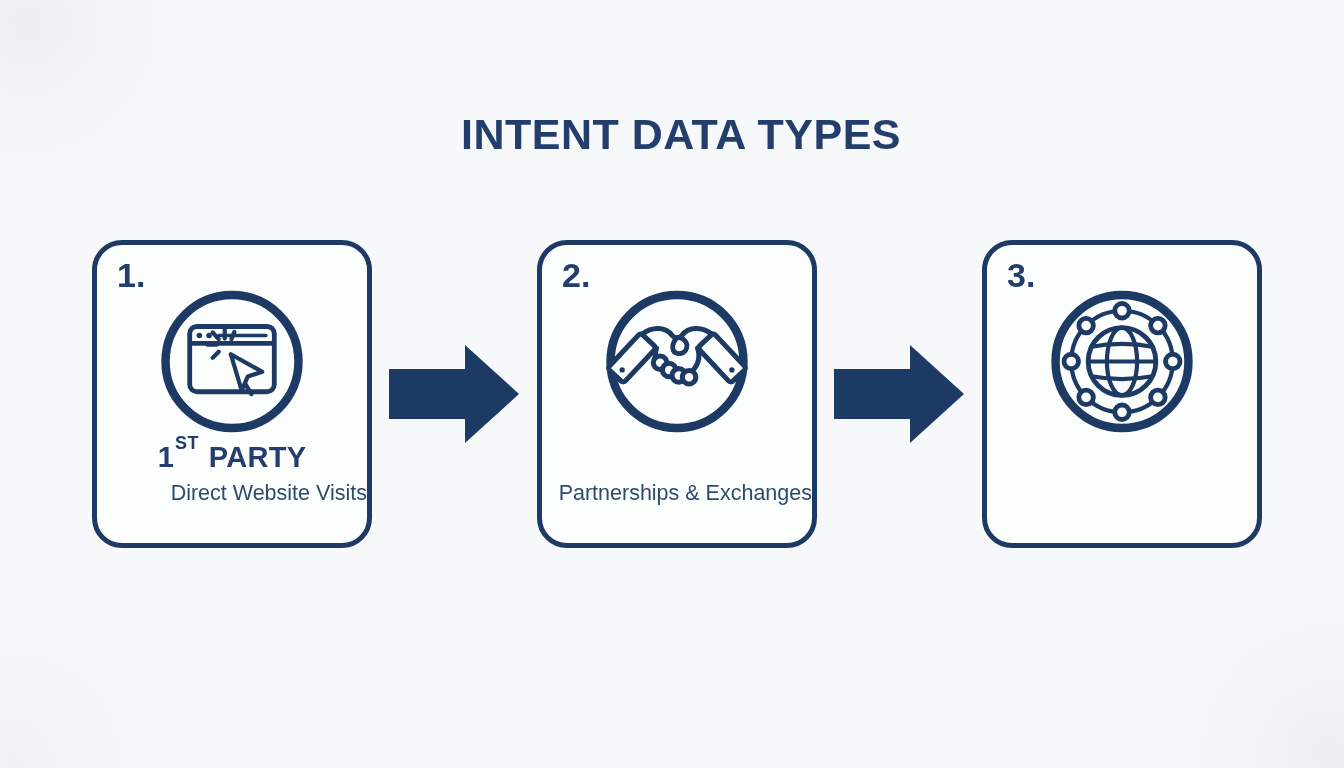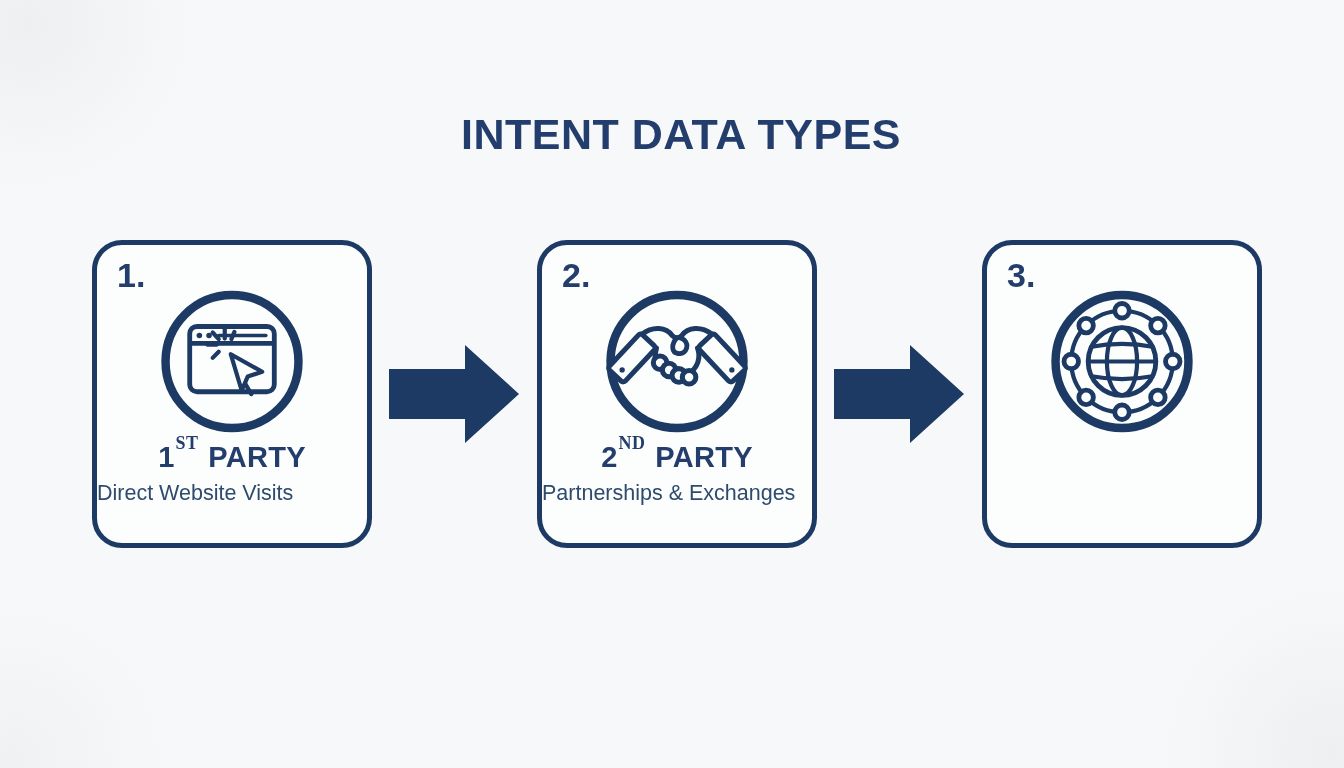--- a/index.html
+++ b/index.html
@@ -50,26 +50,26 @@
   .icon .stroke{fill:none;stroke:currentColor;}
   .icon .fill{fill:currentColor;stroke:none;}
   .icon .occ{fill:var(--card-bg);stroke:currentColor;}
   .card-heading{
     position:absolute;top:196px;left:0;width:100%;
     text-align:center;
     font-size:29px;font-weight:700;letter-spacing:.3px;
     color:var(--heading);
   }
   .card-heading sup{
-    font-size:0.62em;line-height:0;position:relative;top:-0.42em;left:1px;font-family:Liberation Serif, serif;
+    font-size:0.62em;line-height:0;position:relative;top:-0.42em;left:1px;
   }
   .card-heading .party{margin-left:11px;}
   .card-sub{
     position:absolute;top:236px;left:0;width:100%;
-    text-align:left;
+    text-align:right;
     font-size:21.5px;font-weight:400;
     color:var(--subtitle);
   }
   .arrow{position:absolute;top:345px;width:130px;height:98px;color:var(--navy);}
   .arrow polygon{fill:currentColor;}
   .pos-card-1{left:92px;}
   .pos-card-2{left:537px;}
   .pos-card-3{left:982px;}
   .pos-arrow-1{left:389px;}
   .pos-arrow-2{left:834px;}
@@ -129,23 +129,20 @@
 
         <path class="occ" d="M61 40 C67 41 70 46 67 51 C64 55 57 54 56.5 49 C56.2 45.5 58 41.5 61 40 Z" stroke-width="4"></path>
 
         <rect class="occ" x="13.7" y="37.1" width="18" height="40" rx="2.5" stroke-width="4.2" transform="rotate(43 22.7 57.1)"></rect>
         <circle class="fill" cx="14.6" cy="67" r="2.2"></circle>
 
         <rect class="occ" x="88.3" y="37.1" width="18" height="40" rx="2.5" stroke-width="4.2" transform="rotate(-43 97.3 57.1)"></rect>
         <circle class="fill" cx="105.4" cy="67" r="2.2"></circle>
       </g>
     </svg>
-    <h2 class="card-heading">
-      <span>2</span><sup>ND</sup><span class="party">PARTY</span>
-    </h2>
     <p class="card-sub">Partnerships &amp; Exchanges</p>
   </section>
 
   <svg class="arrow pos-arrow-2" viewBox="0 0 130 98" aria-hidden="true">
     <polygon points="0,24 76,24 76,0 130,49 76,98 76,74 0,74"></polygon>
   </svg>
 
   <section class="card pos-card-3">
     <span class="card-num">3.</span>
     <svg class="icon" viewBox="0 0 120 120" aria-hidden="true">

